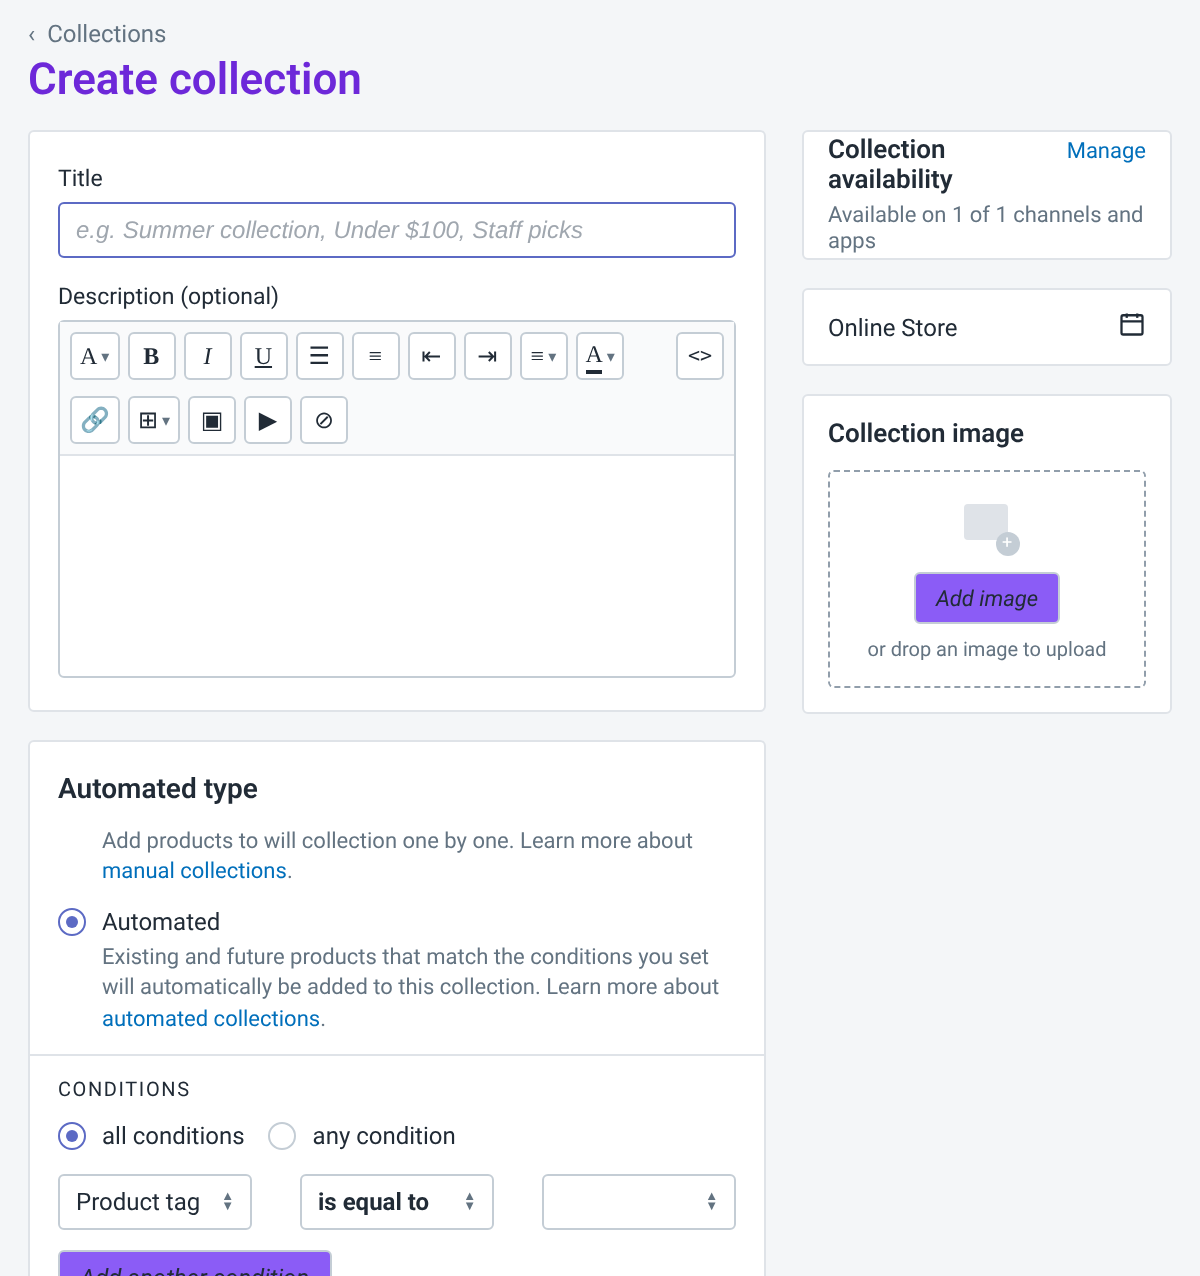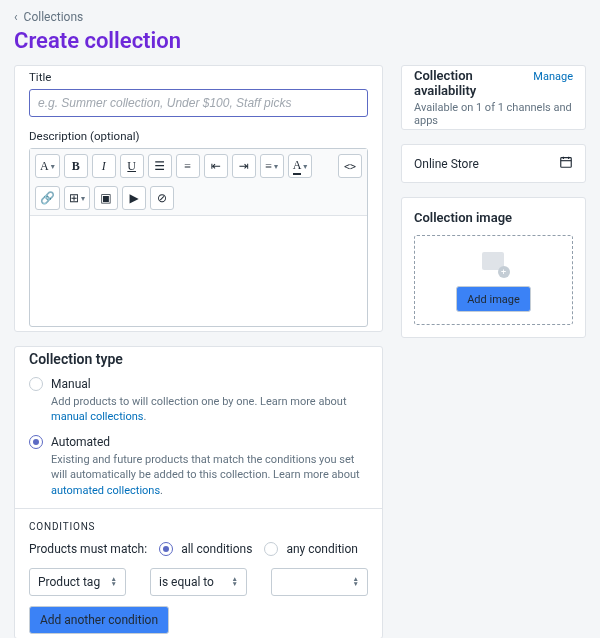--- a/index.html
+++ b/index.html
@@ -20,21 +20,21 @@
 
   .layout { display: flex; gap: 18px; align-items: flex-start; }
   .main-col { flex: 1 1 auto; min-width: 0; }
   .side-col { width: 185px; flex-shrink: 0; }
 
   .card {
     background: #fff;
     border: 1px solid #dfe3e8;
     border-radius: 3px;
     margin-bottom: 14px;
-    padding: 4px 14px;
+    padding: 16px 14px;
   }
   .label { font-size: 11.5px; color: #212b36; margin-bottom: 5px; }
   .text-input {
     width: 100%;
     border: 1.5px solid #5c6ac4;
     border-radius: 3px;
     padding: 6px 8px;
     font-size: 12px;
     color: #212b36;
   }
@@ -97,33 +97,34 @@
     font-size: 12px;
     color: #212b36;
     display: flex;
     align-items: center;
     justify-content: space-between;
     gap: 6px;
     cursor: pointer;
   }
   .select .caret-stack { color: #637381; font-size: 6.5px; line-height: 0.8; display: flex; flex-direction: column; align-items: center; }
   .cond-field-1 { width: 108px; }
-  .cond-field-2 { width: 108px; }
+  .cond-field-2 { width: 108px; font-weight: bold; }
   .cond-field-3 { width: 108px; }
   .btn {
     border: 1px solid #c4cdd5;
-    background: #3b82f6;
+    background: #8b5cf6;
     border-radius: 3px;
     height: 28px;
     padding: 0 10px;
     font-size: 12px;
     color: #212b36;
     display: inline-flex;
     align-items: center;
     cursor: pointer;
+    font-style: italic;
   }
 
   .side-header-row { display: flex; justify-content: space-between; align-items: baseline; margin-bottom: 3px; }
   .side-title { font-size: 13px; font-weight: 600; }
   .side-sub { font-size: 11px; color: #637381; }
   .online-store-row { display: flex; justify-content: space-between; align-items: center; }
   .cal-icon { color: #212b36; }
 
   .image-drop {
     border: 1.5px dashed #919eab;
@@ -211,45 +212,40 @@
             </div>
           <div class="tb-btn">
               <span>⊘</span>
             </div>
         </div>
         <div class="editor-body" contenteditable="true" style=""></div>
       </div>
     </div>
 
     <div class="card">
-      <div class="section-title">Collection type</div>
-
-      <div class="radio-row">
-        <span class="radio-outer"></span>
-        <span class="radio-label">Manual</span>
-      </div>
+      <div class="section-title">Automated type</div>
+
       <div class="option-desc">
         <span>Add products to will collection one by one. Learn more about </span><a class="link">manual collections</a><span>.</span>
       </div>
 
       <div class="radio-row">
         <span class="radio-outer checked">
             <span class="radio-inner"></span>
           </span>
         <span class="radio-label">Automated</span>
       </div>
       <div class="option-desc">
         <span>Existing and future products that match the conditions you set will automatically be added to this collection. Learn more about </span><a class="link">automated collections</a><span>.</span>
       </div>
 
       <div class="divider"></div>
 
       <div class="cond-header">CONDITIONS</div>
       <div class="match-row">
-        <span>Products must match:</span>
         <span class="radio-row" style="margin:0">
           <span class="radio-outer checked">
               <span class="radio-inner"></span>
             </span>
           <span>all conditions</span>
         </span>
         <span class="radio-row" style="margin:0">
           <span class="radio-outer"></span>
           <span>any condition</span>
         </span>
@@ -309,17 +305,18 @@
     </div>
 
     <div class="card" style="padding:12px">
       <div class="side-title" style="margin-bottom:10px">Collection image</div>
       <div class="image-drop">
         <div class="img-placeholder">
           <div class="rect"></div>
           <div class="plus">+</div>
         </div>
         <div class="btn" style="height:26px;font-size:11px">Add image</div>
+        <div class="drop-text">or drop an image to upload</div>
       </div>
     </div>
 
   </div>
 </div>
 
 </body></html>

